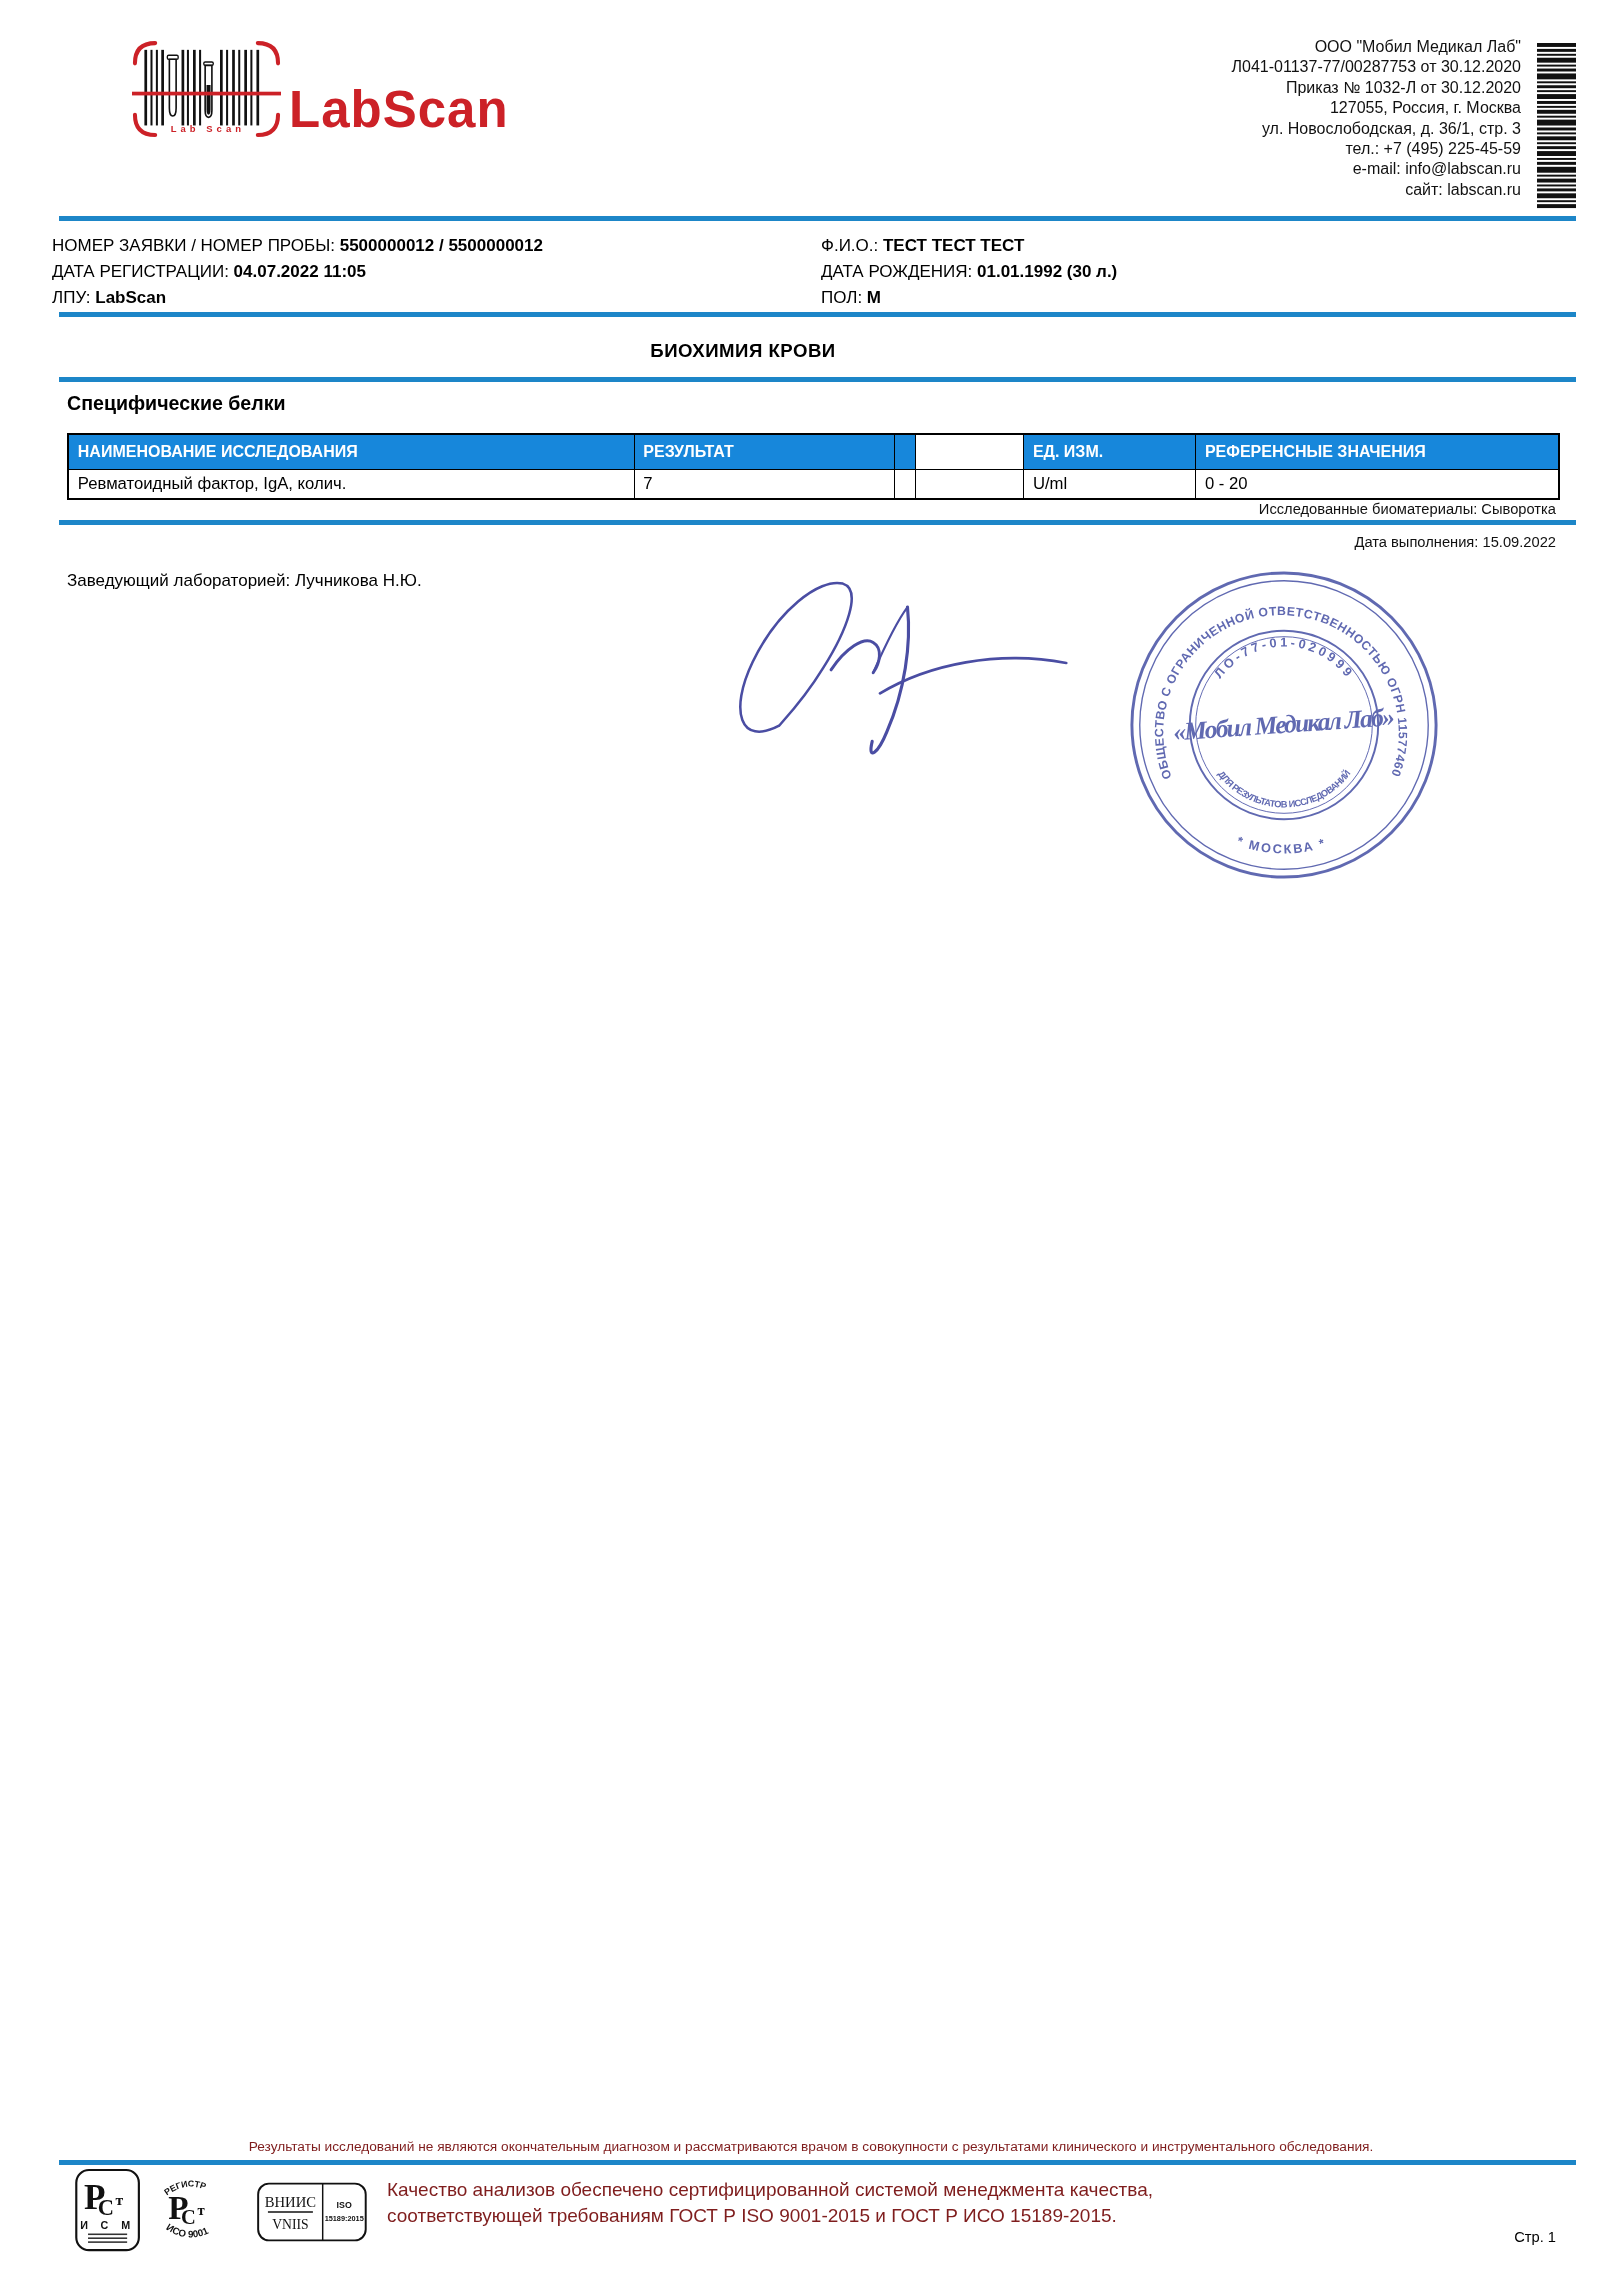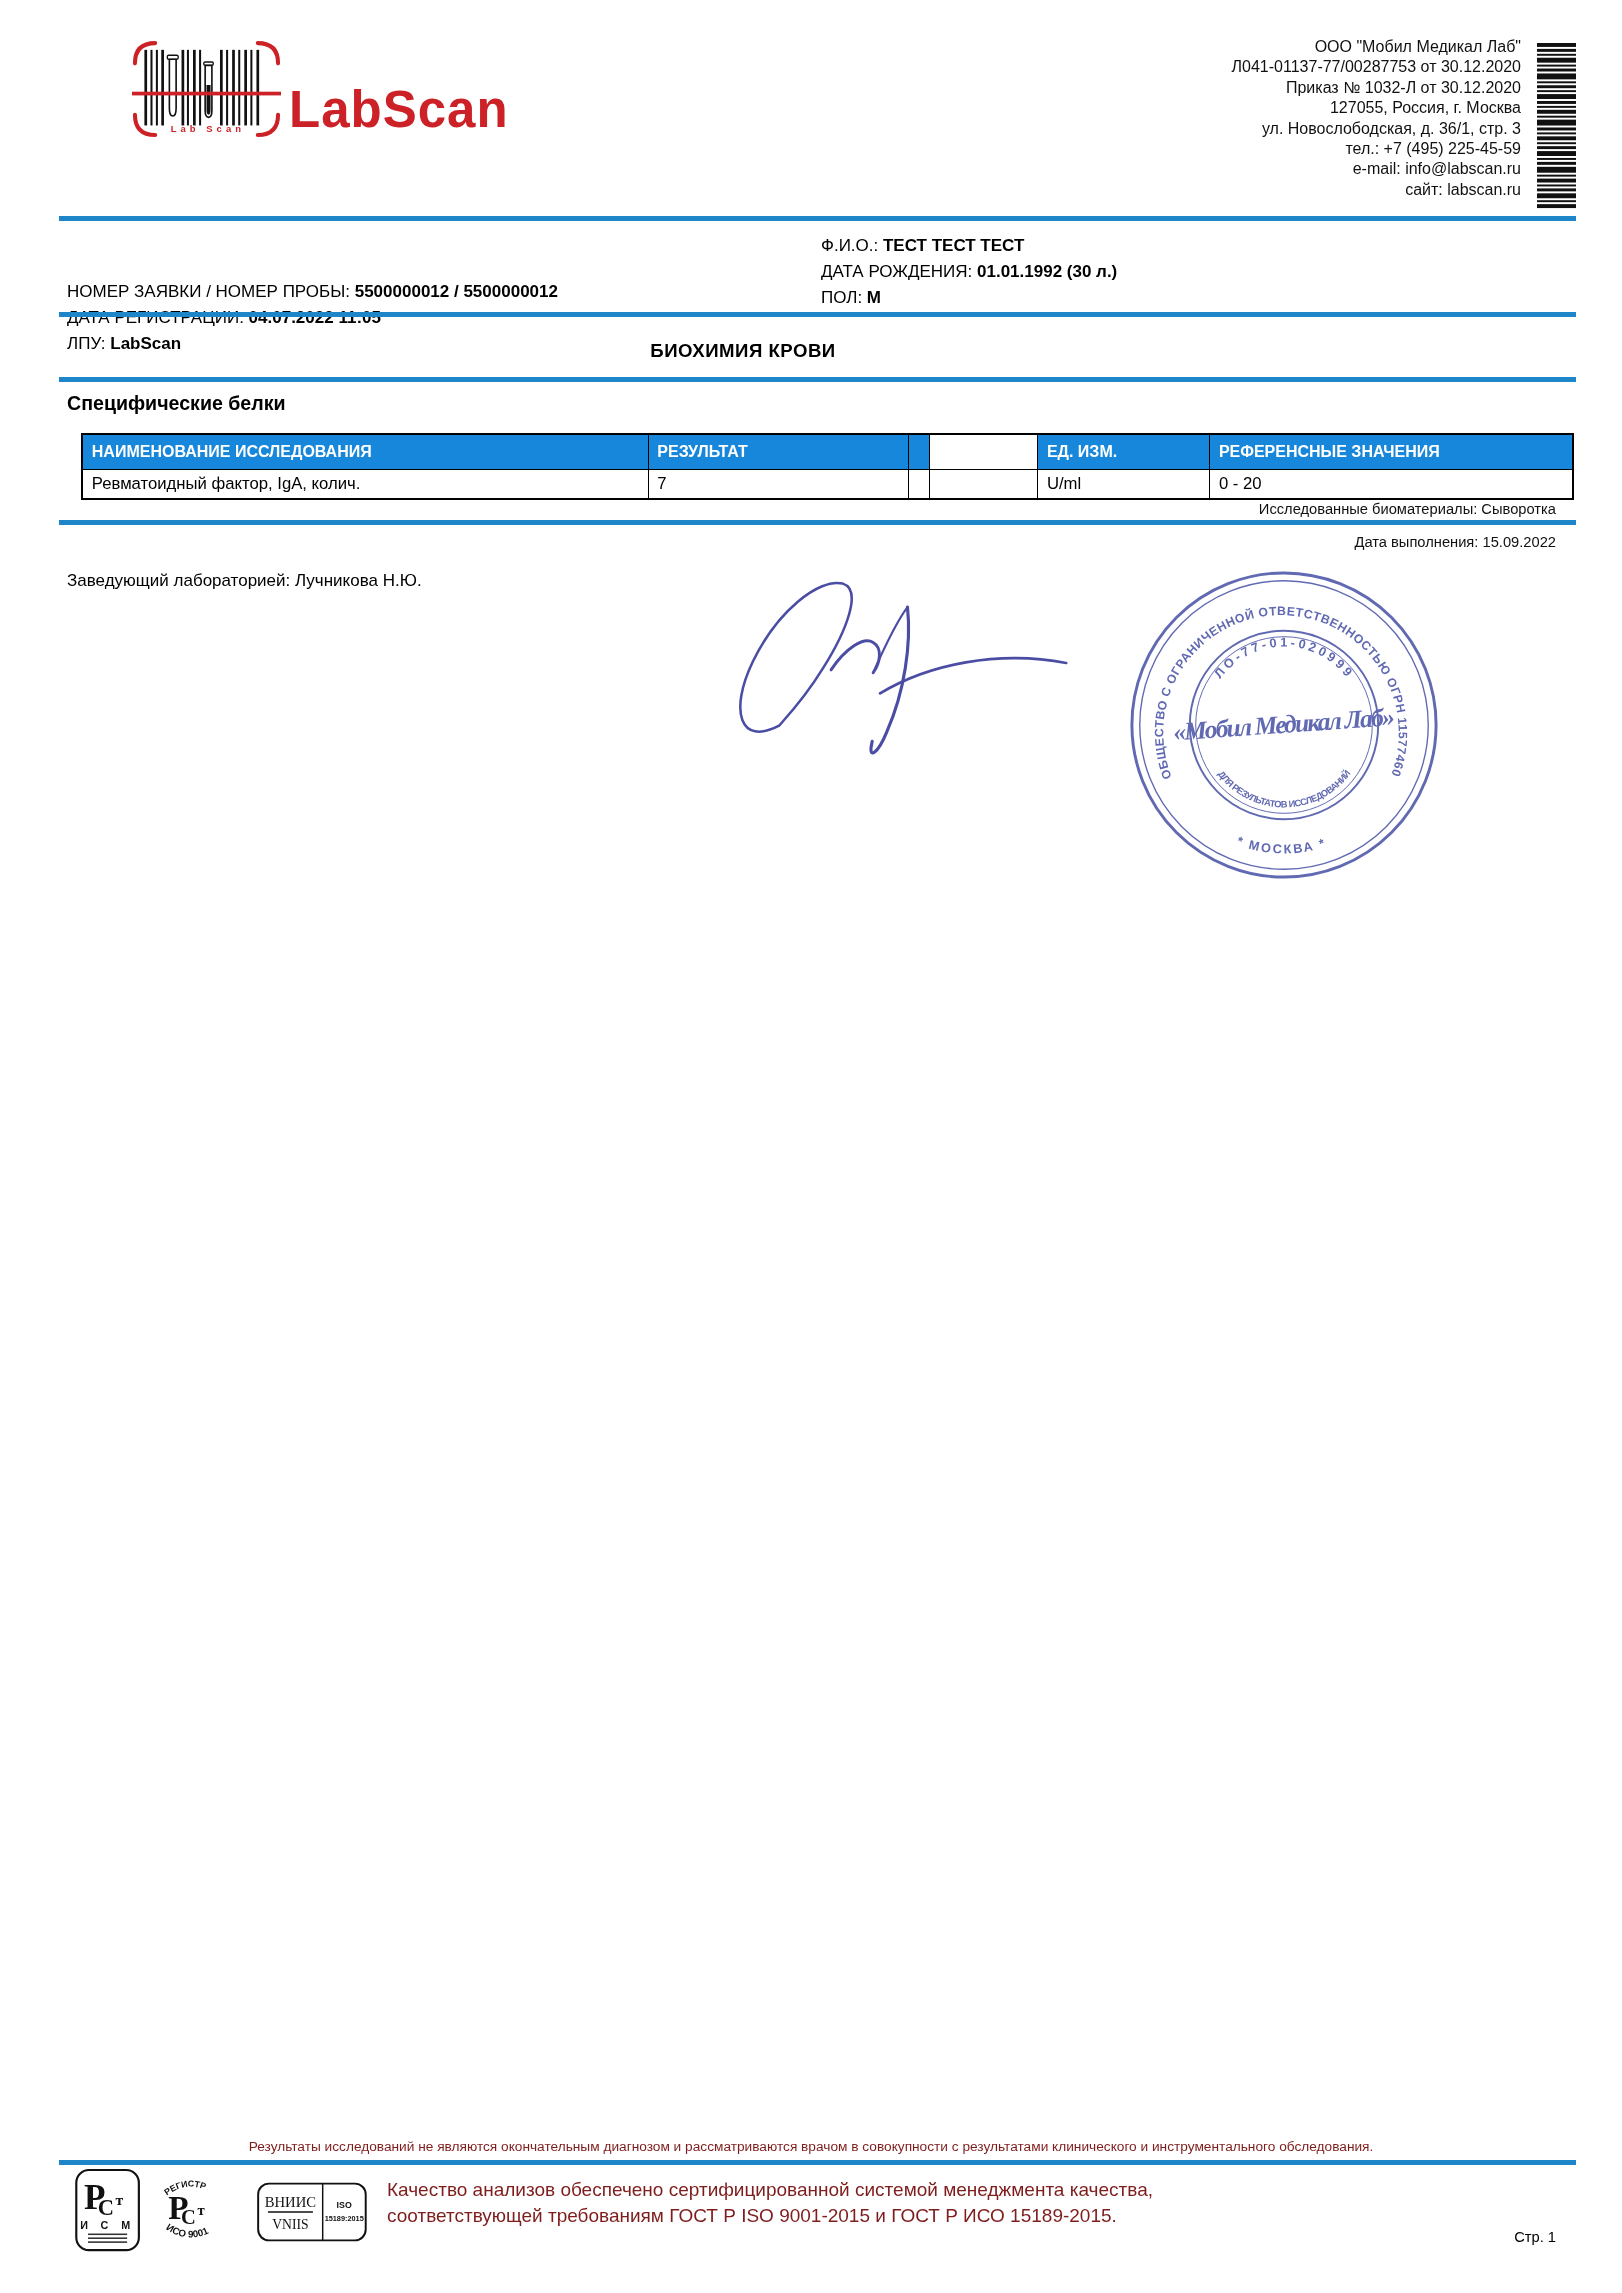--- a/index.html
+++ b/index.html
@@ -13,30 +13,30 @@
   
   #logo-svg { position:absolute; left:132px; top:35px; width:149px; height:108px; }
   #logo-bigtext { position:absolute; left:289px; top:84px; font-size:51px; font-weight:bold;
                   color:#cc2127; letter-spacing:1px; line-height:1; }
   #company { position:absolute; right:101px; top:37px; text-align:right;
              font-size:16px; line-height:20.4px; color:#111; }
   #barcode-svg { position:absolute; left:1537px; top:43px; width:39px; height:169px; }
 
   
   .pat-col { position:absolute; top:233px; font-size:17px; line-height:26px; }
-  #pat-left { left:67px;margin-top:46px; }
+  #pat-left { left:52px; }
   #pat-right { left:821px; }
   .pat-line b { font-weight:bold; }
 
   #report-title { position:absolute; left:0; top:340px; width:1486px; text-align:center;
                   font-size:18.6px; font-weight:bold; letter-spacing:0.5px; }
   #section-title { position:absolute; left:67px; top:392px; font-size:19.6px; font-weight:bold; }
 
   
-  #results-table { position:absolute; left:81px; top:433px; border-collapse:collapse;
+  #results-table { position:absolute; left:67px; top:433px; border-collapse:collapse;
                    table-layout:fixed; width:1489px;padding-left:44px; }
   #results-table td { border:1.5px solid #000; overflow:hidden; white-space:nowrap; }
   #results-table { border:2px solid #000; }
   .th { background:#1787db; color:#fff; font-weight:bold; font-size:16px;
         padding:6.9px 8.8px; height:35px; }
   .th-spacer { background:#fff; }
   .td-data { font-size:16.7px; padding:3.9px 8.8px; height:30px; background:#fff; }
 
   .right-note { position:absolute; right:66px; text-align:right; font-size:14.7px; color:#111; }
   #biomaterials { top:501px; }

